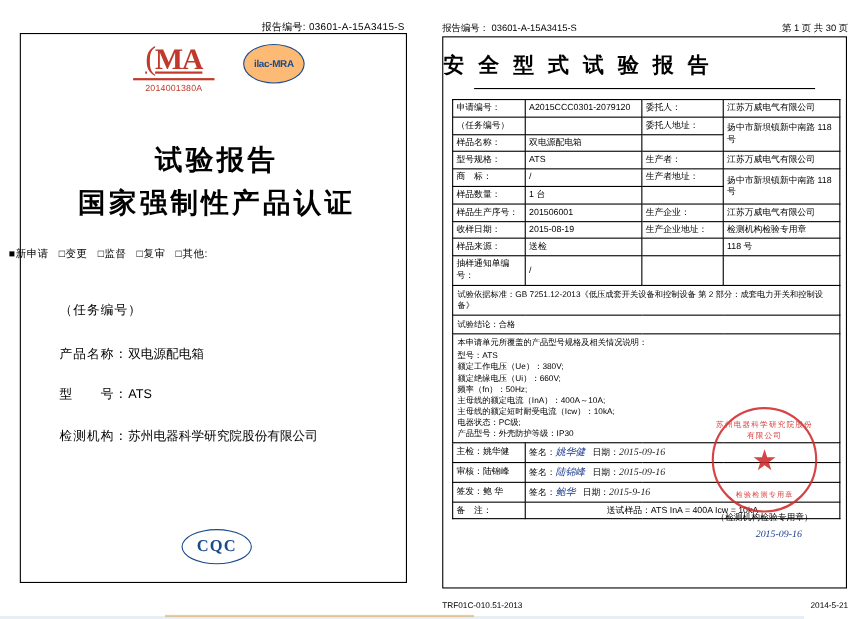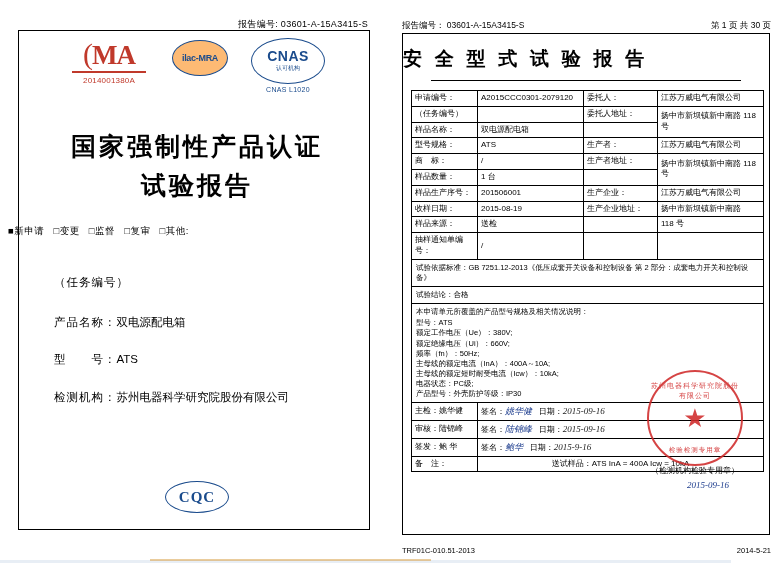--- a/index.html
+++ b/index.html
@@ -66,20 +66,21 @@
   .cma-mark {
     font-family: "Liberation Serif", serif;
     font-size: 27px;
     font-weight: bold;
     color: #c0392b;
     letter-spacing: -1px;
     line-height: 1;
     position: relative;
     display: inline-block;
     padding: 1px 3px;
+    text-decoration: underline;
   }
   .cma-mark .paren {
     font-weight: normal;
     font-size: 30px;
   }
   .cma-num {
     font-size: 8px;
     color: #c0392b;
     margin-top: 3px;
     letter-spacing: 0.2px;
@@ -386,33 +387,26 @@
         <div class="cma-underline"></div>
         <div class="cma-num">2014001380A</div>
       </div>
 
       <div class="ilac">
         <div class="ilac-circle">
           <span class="ilac-text">ilac-MRA</span>
         </div>
       </div>
 
-      <div class="cnas">
-        <div class="cnas-circle">
-          <span class="cnas-text">CNAS</span>
-          <span class="cnas-cn">认可机构</span>
-        </div>
-        <div class="cnas-code">CNAS L1020</div>
-      </div>
 
     </div>
 
     <div class="left-title">
+      <div>试验报告</div>
       <div>国家强制性产品认证</div>
-      <div>试验报告</div>
     </div>
 
     <div class="checkrow">
       <span class="item">■<span>新申请</span></span>
       <span class="item">□<span>变更</span></span>
       <span class="item">□<span>监督</span></span>
       <span class="item">□<span>复审</span></span>
       <span class="item">□<span>其他:</span></span>
     </div>
 
@@ -491,21 +485,21 @@
           <tr>
             <td>样品生产序号：</td>
             <td>201506001</td>
             <td>生产企业：</td>
             <td>江苏万威电气有限公司</td>
           </tr>
           <tr>
             <td>收样日期：</td>
             <td>2015-08-19</td>
             <td>生产企业地址：</td>
-            <td>扬中市新坝镇新中南路</td>
+            <td>检测机构检验专用章</td>
           </tr>
           <tr>
             <td>样品来源：</td>
             <td>送检</td>
             <td></td>
             <td>118 号</td>
           </tr>
           <tr>
             <td>抽样通知单编号：</td>
             <td>/</td>

